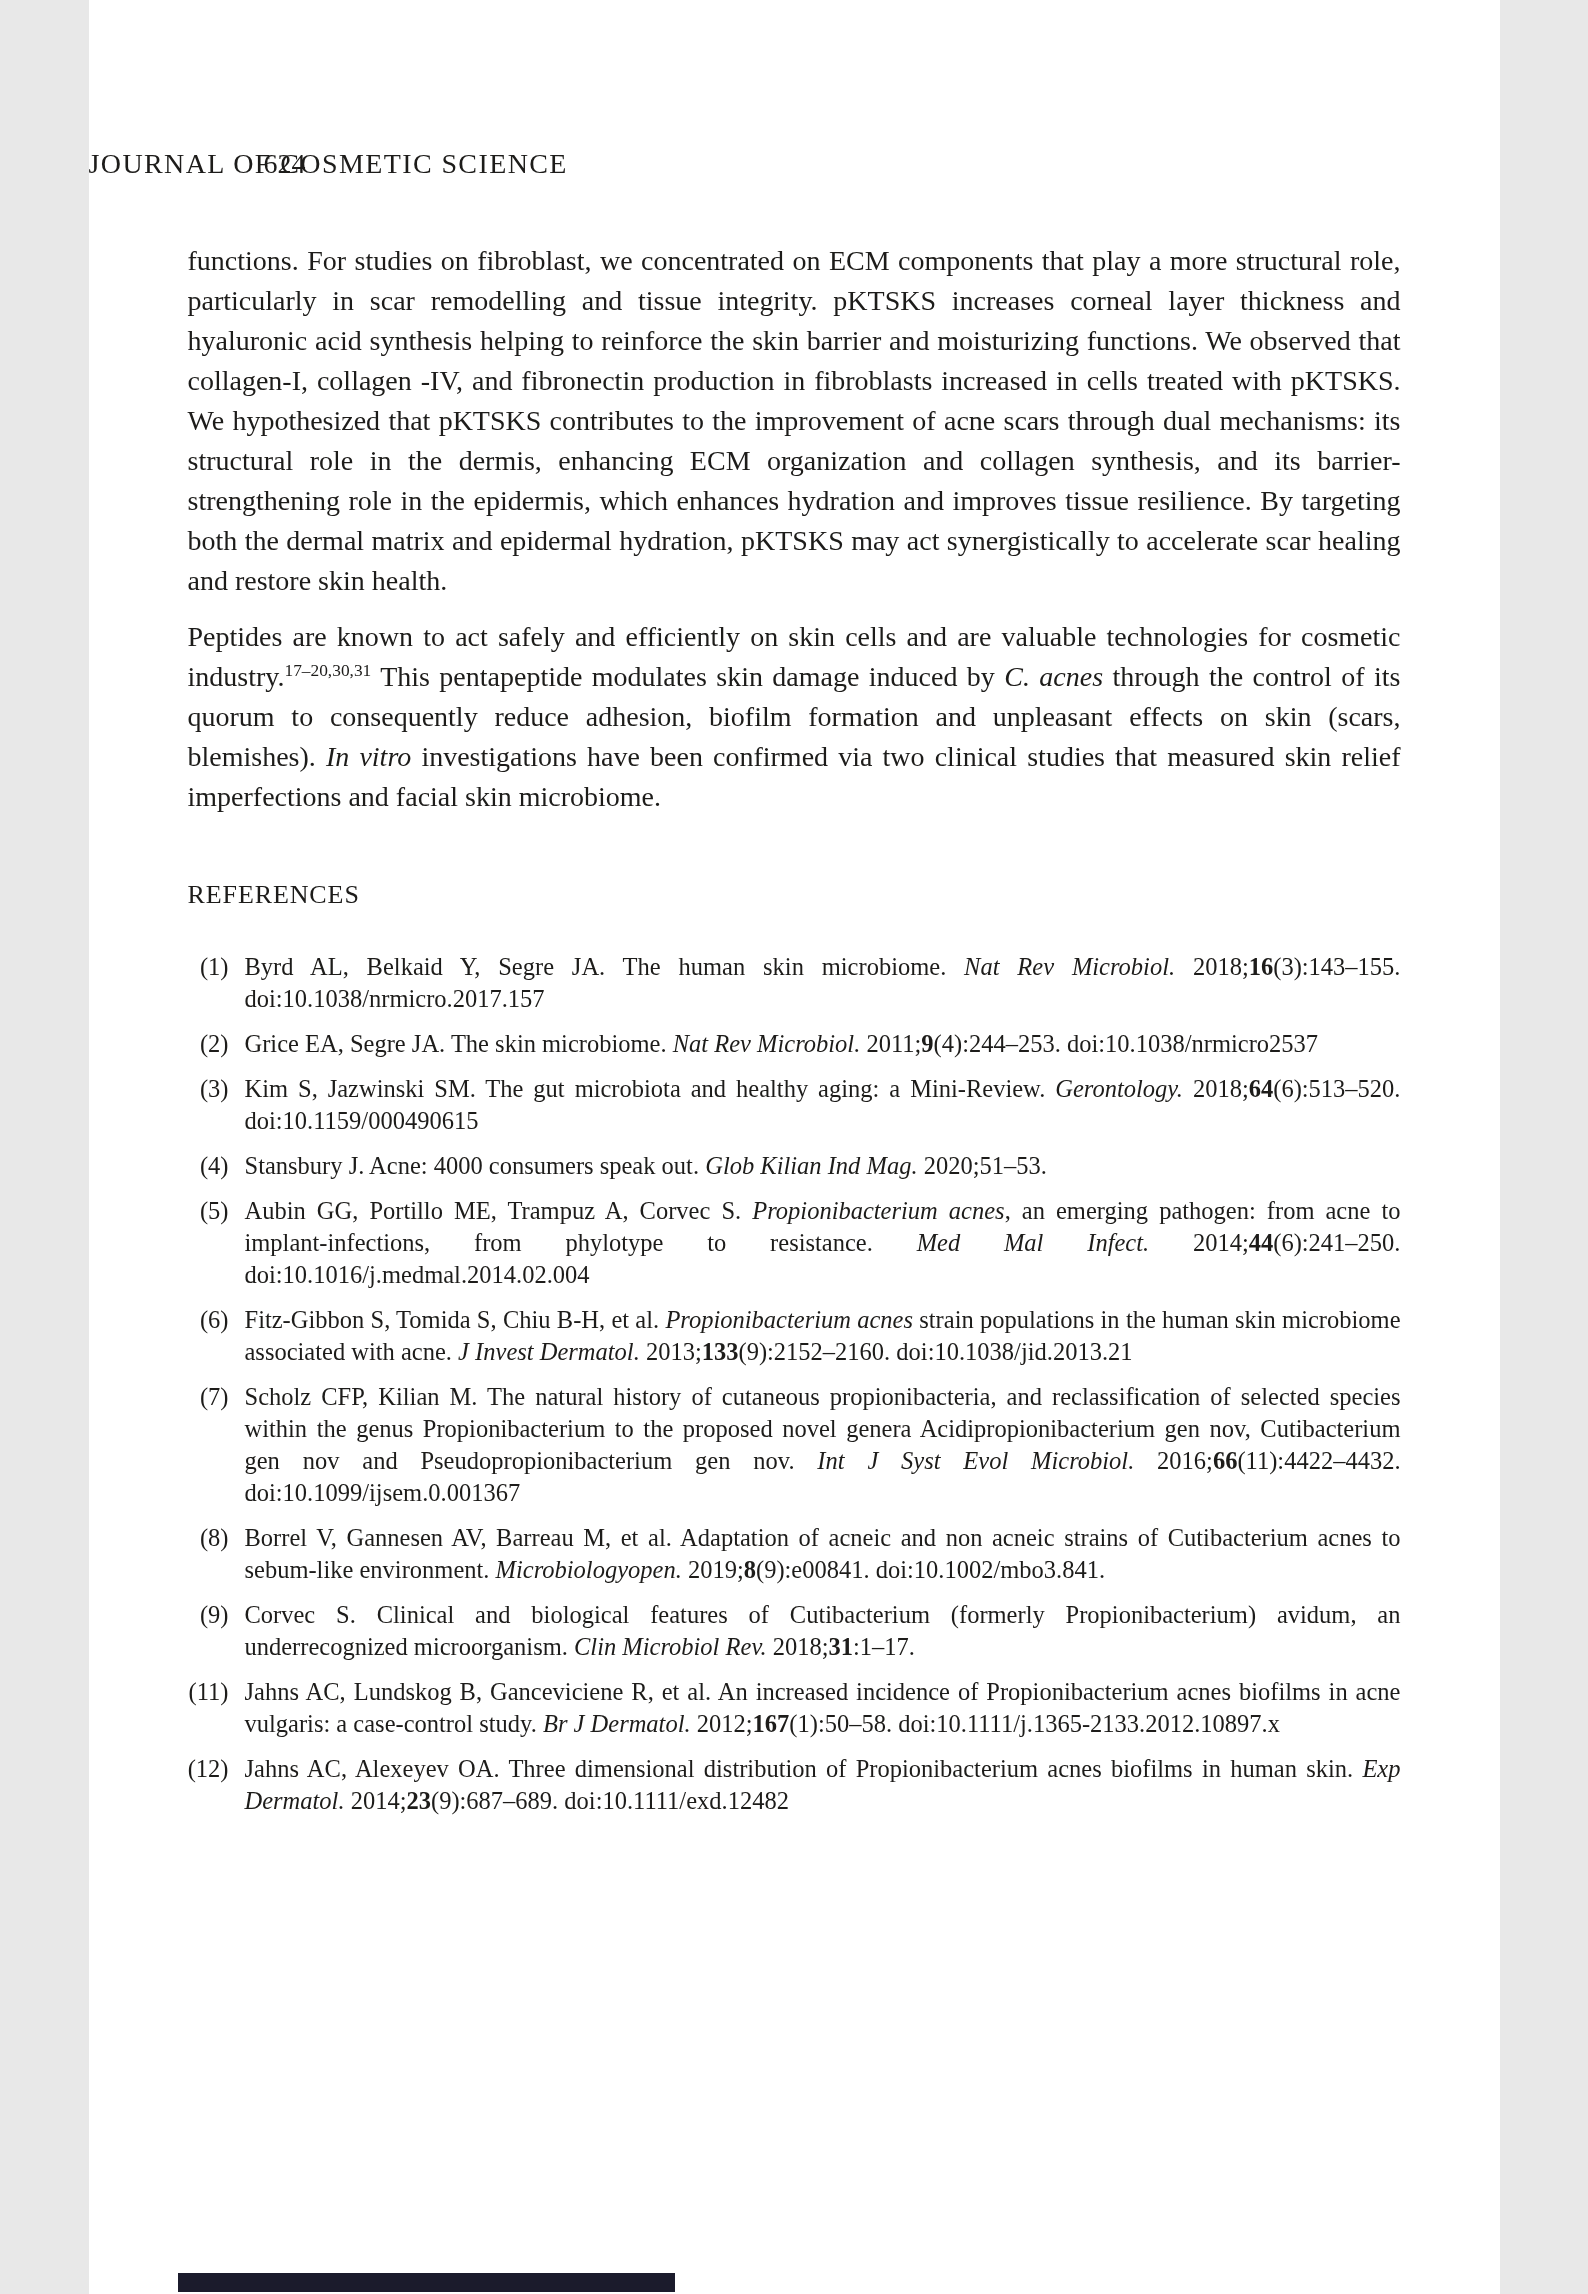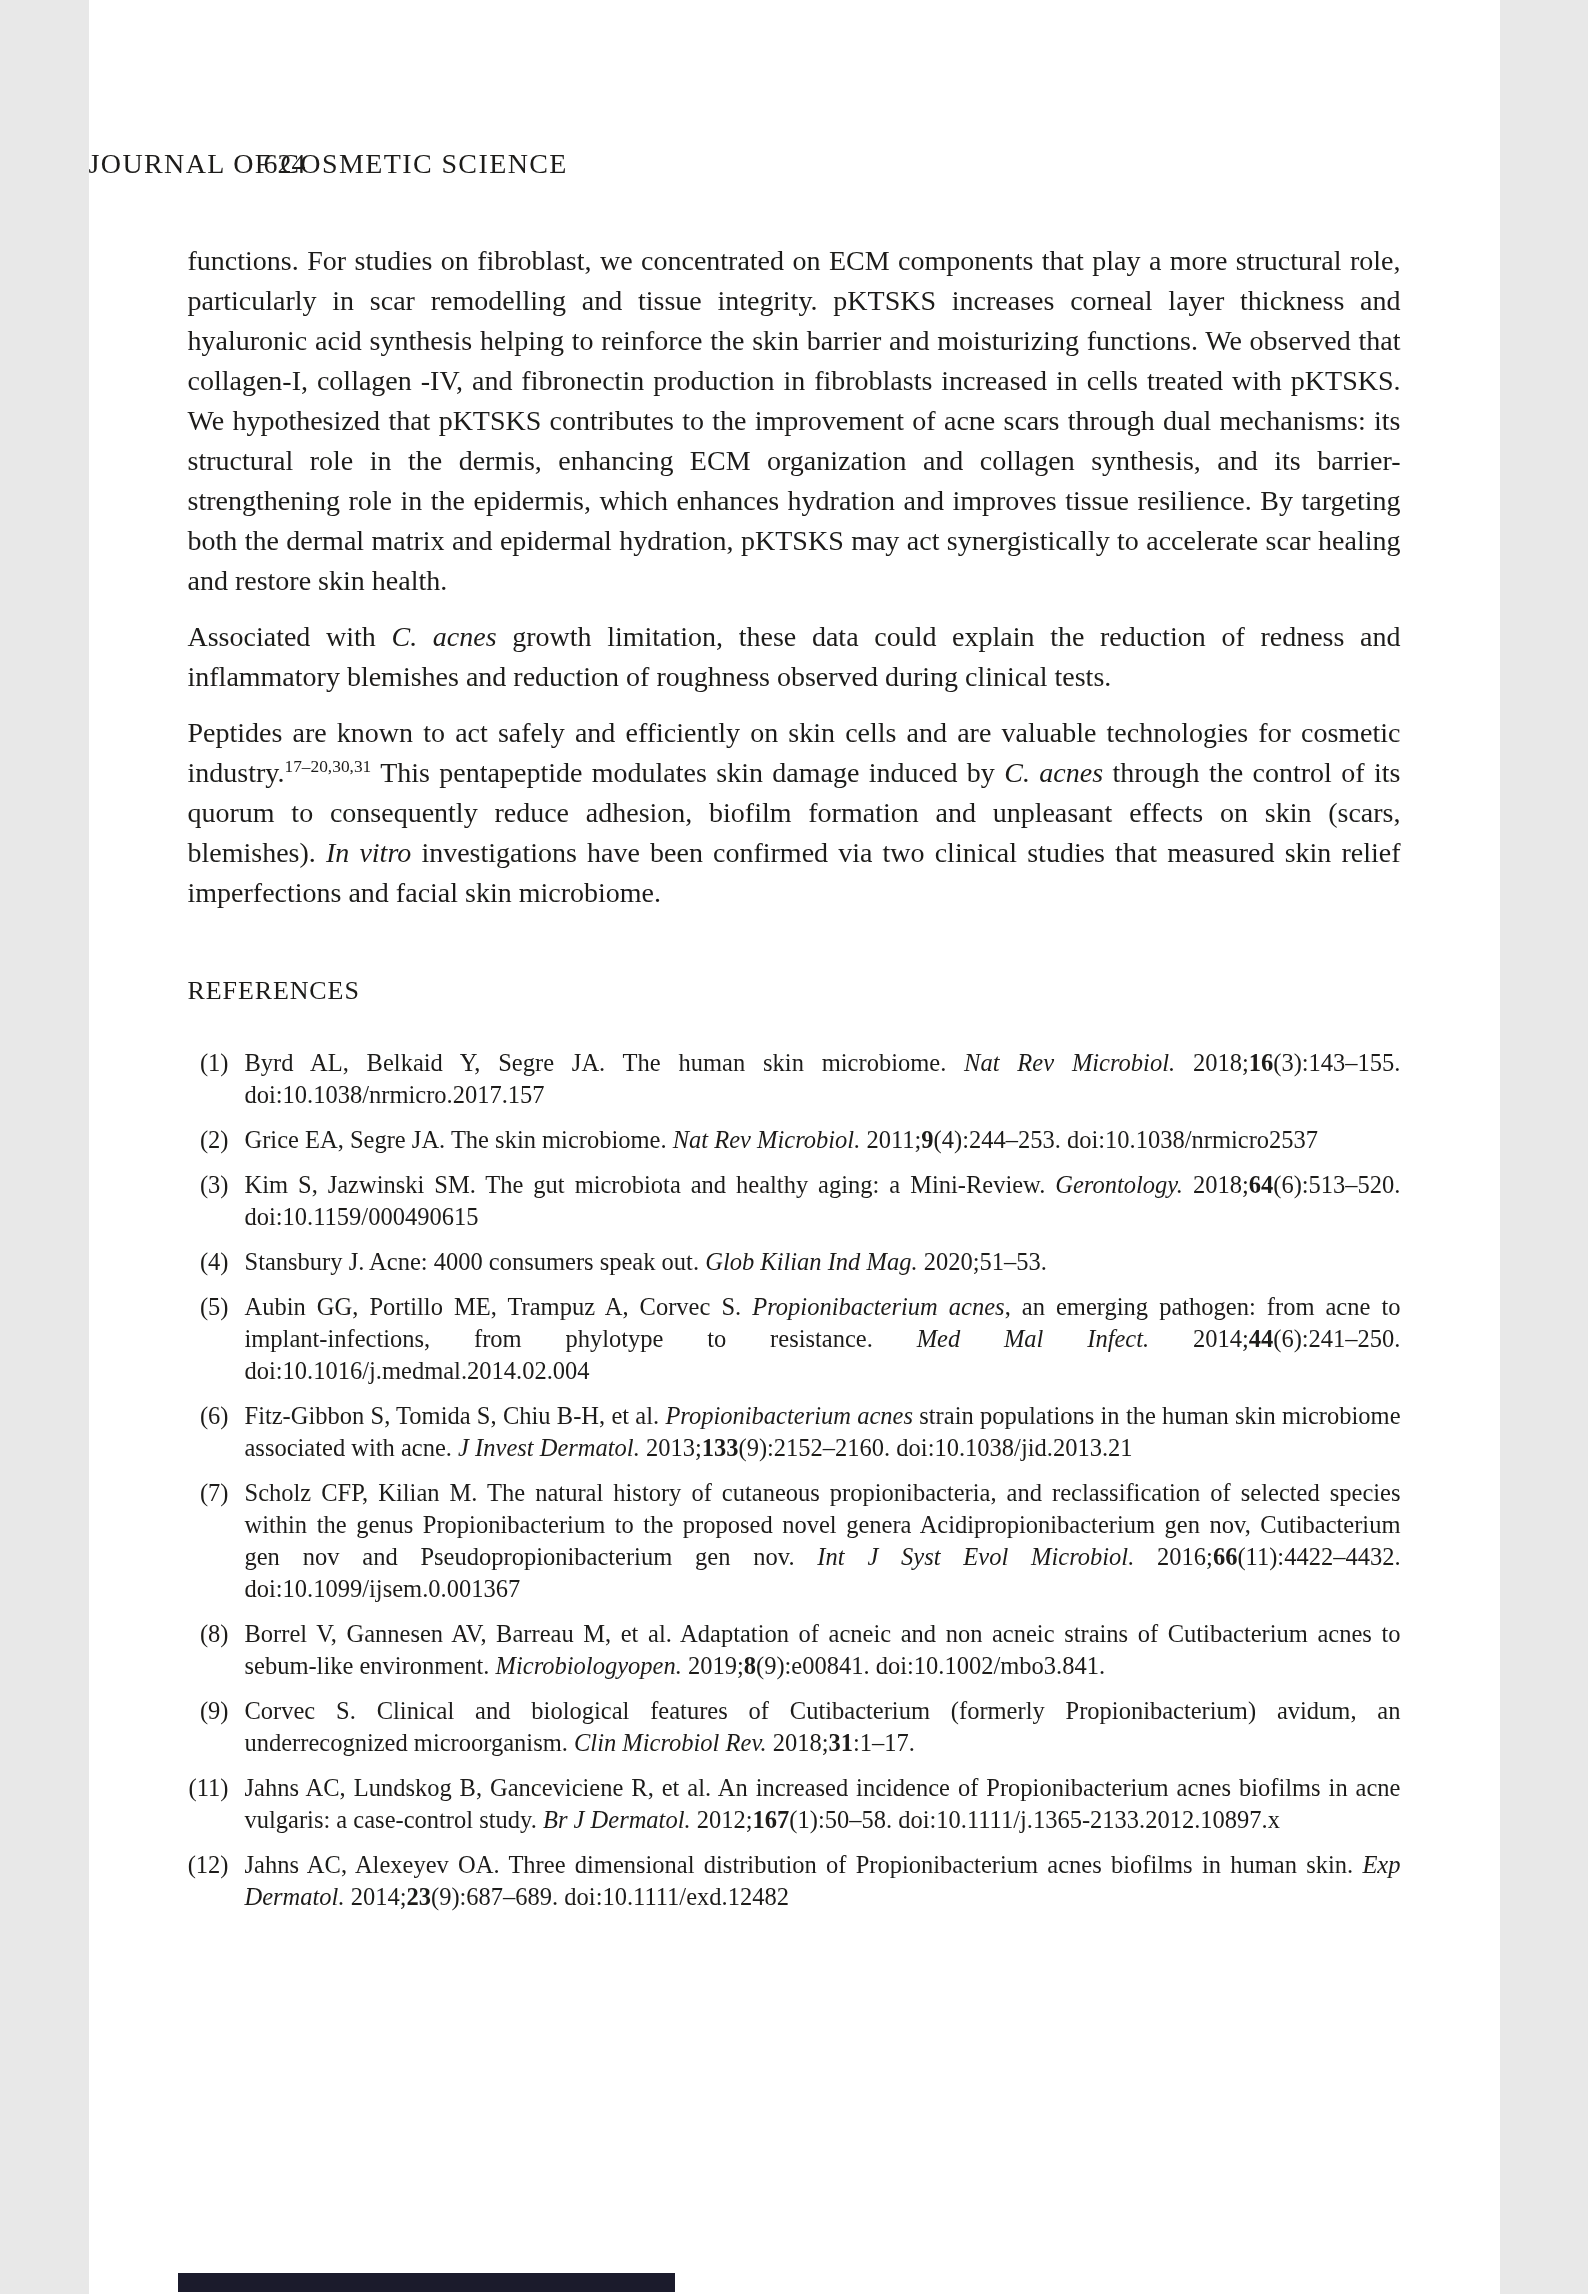--- a/index.html
+++ b/index.html
@@ -82,21 +82,20 @@
 
 <div class="page">
   <header class="page-header">
     <span class="page-number">624</span>
     <span class="journal-title">JOURNAL OF COSMETIC SCIENCE</span>
   </header>
 
   <main class="page-body">
     <section id="paragraphs">
         <p><span>functions. For studies on fibroblast, we concentrated on ECM components that play a more structural role, particularly in scar remodelling and tissue integrity. pKTSKS increases corneal layer thickness and hyaluronic acid synthesis helping to reinforce the skin barrier and moisturizing functions. We observed that collagen-I, collagen -IV, and fibronectin production in fibroblasts increased in cells treated with pKTSKS. We hypothesized that pKTSKS contributes to the improvement of acne scars through dual mechanisms: its structural role in the dermis, enhancing ECM organization and collagen synthesis, and its barrier-strengthening role in the epidermis, which enhances hydration and improves tissue resilience. By targeting both the dermal matrix and epidermal hydration, pKTSKS may act synergistically to accelerate scar healing and restore skin health.</span></p>
-        <p><span>Associated with </span><span class="it">C. acnes</span><span> growth limitation, these data could explain the reduction of redness and inflammatory blemishes and reduction of roughness observed during clinical tests.</span></p>
         <p><span>Peptides are known to act safely and efficiently on skin cells and are valuable technologies for cosmetic industry.</span><sup>17–20,30,31</sup><span> This pentapeptide modulates skin damage induced by </span><span class="it">C. acnes</span><span> through the control of its quorum to consequently reduce adhesion, biofilm formation and unpleasant effects on skin (scars, blemishes). </span><span class="it">In vitro</span><span> investigations have been confirmed via two clinical studies that measured skin relief imperfections and facial skin microbiome.</span></p>
       </section>
 
     <h2 class="refs-heading">REFERENCES</h2>
 
     <section id="references">
         <div class="ref">
           <div class="ref-num">(1)</div>
           <div class="ref-text"><span>Byrd AL, Belkaid Y, Segre JA. The human skin microbiome. </span><span class="it">Nat Rev Microbiol.</span><span> 2018;</span><span class="bd">16</span><span>(3):143–155. doi:10.1038/nrmicro.2017.157</span></div>
         </div>

